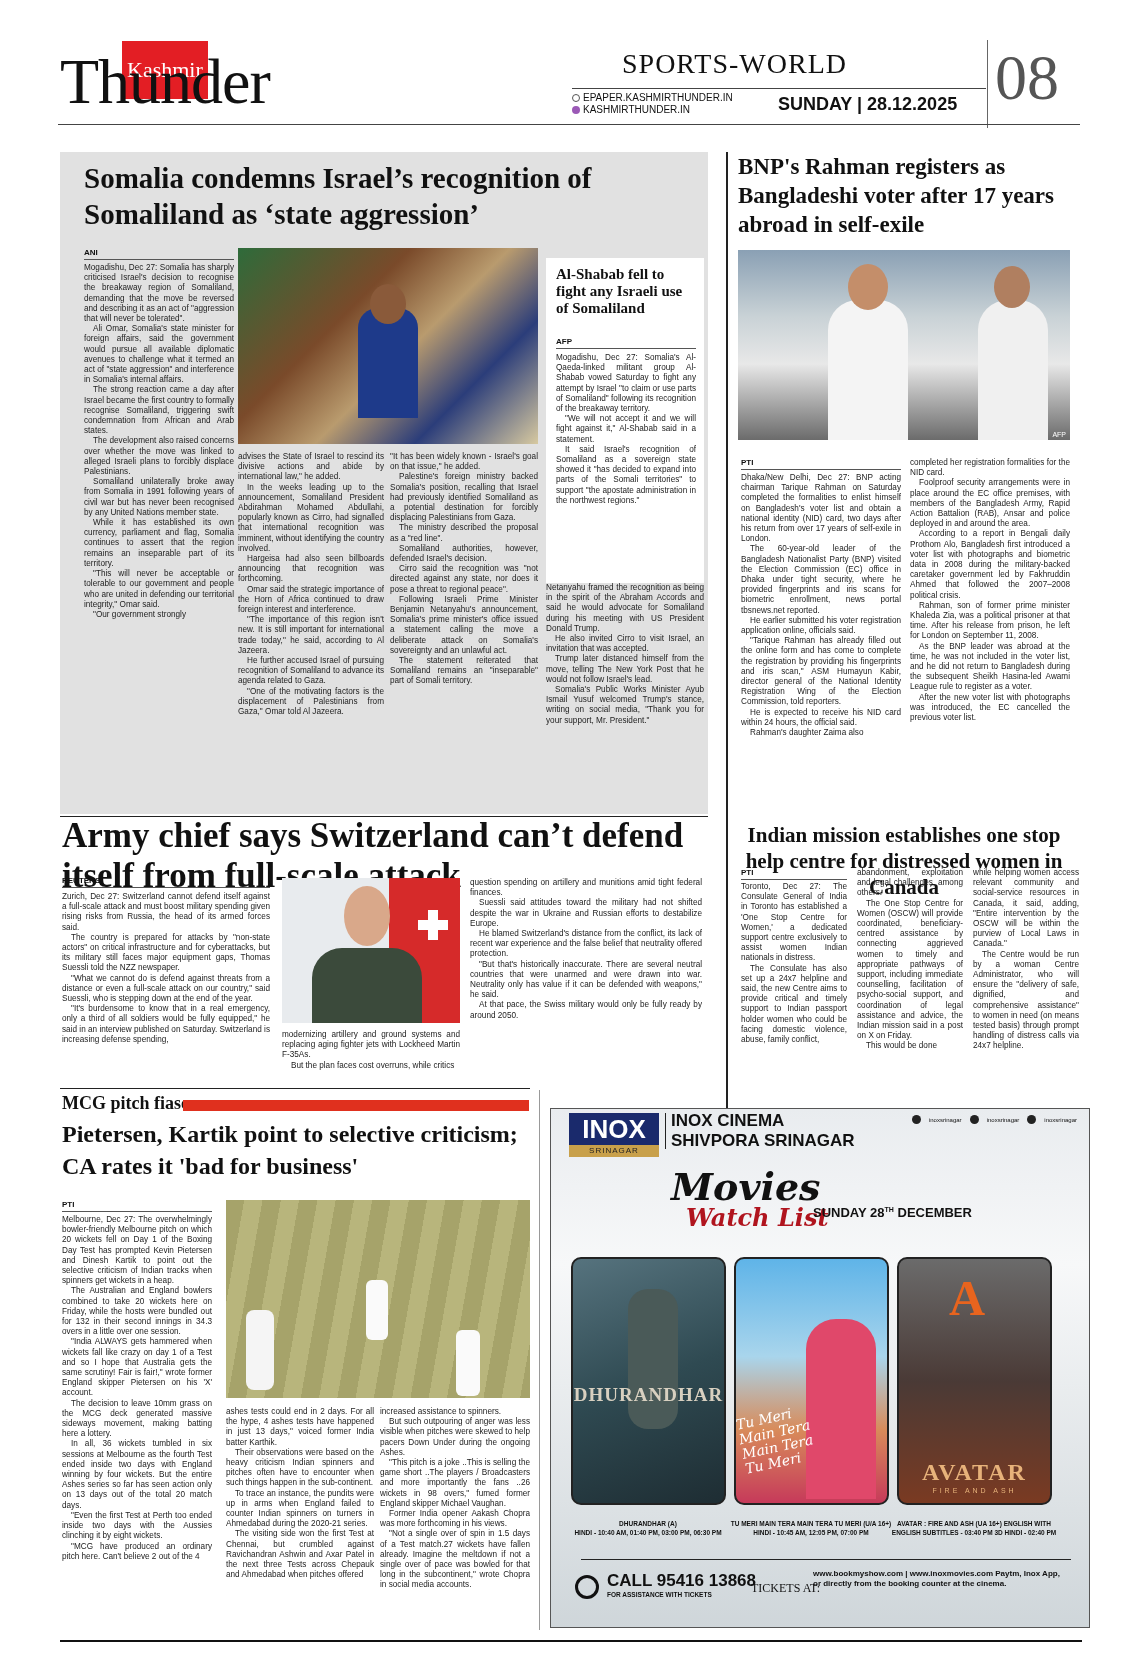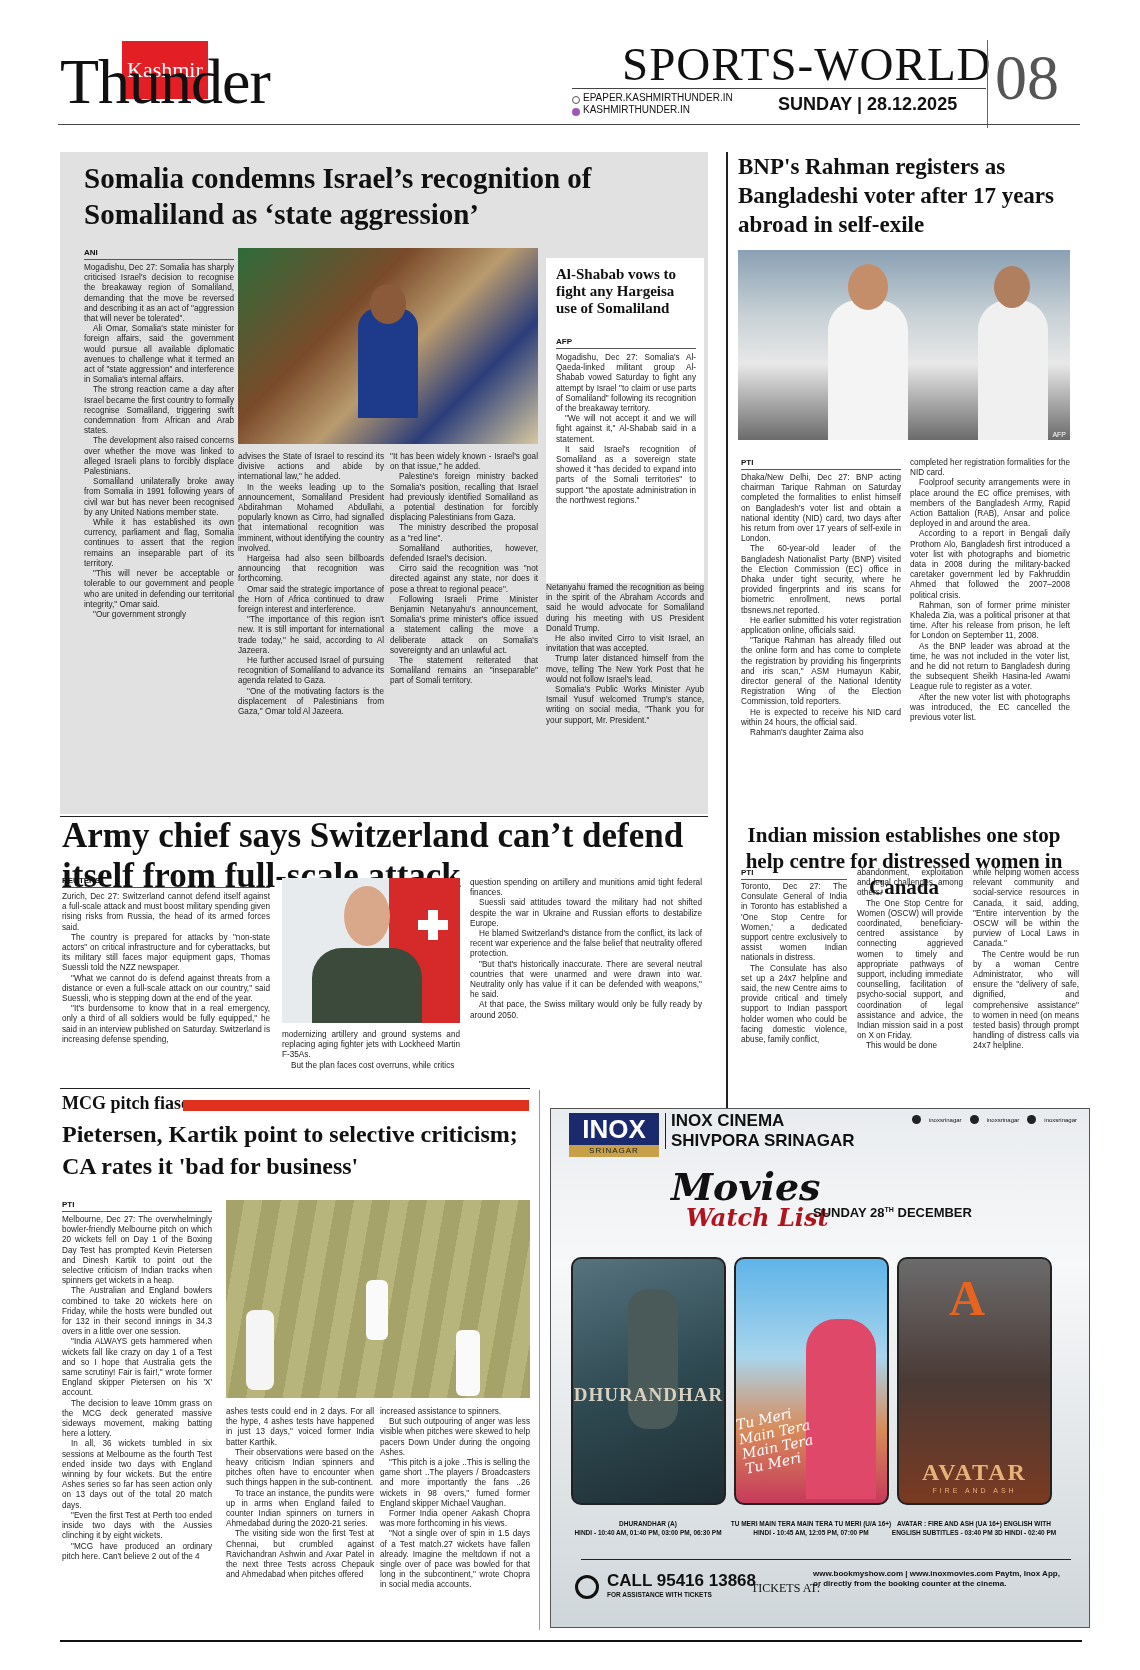--- a/index.html
+++ b/index.html
@@ -2,24 +2,24 @@
 <html><head>
 <meta charset="utf-8">
 <style>
 *{box-sizing:border-box;margin:0;padding:0}
 body{width:1140px;height:1670px;background:#fff;font-family:"Liberation Serif",serif;color:#111;position:relative;overflow:hidden}
 .abs{position:absolute}
 .masthead-logo{left:60px;top:38px;width:260px;height:70px}
 .logo-k{position:absolute;left:62px;top:3px;background:#e31e24;color:#fff;font-size:22px;padding:16px 5px;line-height:26px;font-family:"Liberation Serif",serif}
 .logo-t{position:absolute;left:0;top:14px;font-size:64px;line-height:60px;letter-spacing:-1px;font-family:"Liberation Serif",serif}
 .topline{left:58px;top:124px;width:1022px;height:1px;background:#444}
-.sec-title{left:622px;top:42px;font-size:47px;letter-spacing:1px;font-family:"Liberation Serif",serif;line-height:44px}
+.sec-title{left:622px;top:42px;font-size:28px;letter-spacing:1px;font-family:"Liberation Serif",serif;line-height:44px}
 .sec-rule{left:572px;top:88px;width:414px;height:1px;background:#444}
 .web{left:572px;top:92px;font-family:"Liberation Sans",sans-serif;font-size:10px;line-height:12px}
-.web div{display:flex;align-items:flex-end;gap:3px}
+.web div{display:flex;align-items:center;gap:3px}
 .dot{width:8px;height:8px;border-radius:50%;display:inline-block}
 .dateline{left:778px;top:94px;font-family:"Liberation Sans",sans-serif;font-size:18px;font-weight:bold}
 .vsep{left:987px;top:40px;width:1px;height:88px;background:#666}
 .pageno{left:995px;top:38px;font-size:64px;line-height:80px;color:#555;font-family:"Liberation Serif",serif}
 .greybox{left:60px;top:152px;width:648px;height:662px;background:#e1e1e1}
 .h1{font-family:"Liberation Serif",serif;font-weight:bold;color:#111}
 .byline{font-family:"Liberation Sans",sans-serif;font-size:8px;font-weight:bold;border-bottom:1px solid #555;padding-bottom:2px}
 .col{font-family:"Liberation Sans",sans-serif;font-size:8.2px;line-height:10.2px;text-align:justify;color:#222;overflow:hidden}
 .col p{text-indent:9px}
 .col p:first-child{text-indent:0}
@@ -85,21 +85,21 @@
 <div class="abs col" style="left:390px;top:452px;width:148px;height:350px">
   <p>"It has been widely known - Israel's goal on that issue," he added.</p>
     <p>Palestine's foreign ministry backed Somalia's position, recalling that Israel had previously identified Somaliland as a potential destination for forcibly displacing Palestinians from Gaza.</p>
     <p>The ministry described the proposal as a "red line".</p>
     <p>Somaliland authorities, however, defended Israel's decision.</p>
     <p>Cirro said the recognition was "not directed against any state, nor does it pose a threat to regional peace".</p>
     <p>Following Israeli Prime Minister Benjamin Netanyahu's announcement, Somalia's prime minister's office issued a statement calling the move a deliberate attack on Somalia's sovereignty and an unlawful act.</p>
     <p>The statement reiterated that Somaliland remains an "inseparable" part of Somali territory.</p>
 </div>
 <div class="abs sidebox"></div>
-<div class="abs h1" style="left:556px;top:266px;width:140px;font-size:15px;line-height:17px">Al-Shabab vows to fight any Hargeisa use of Somaliland</div>
+<div class="abs h1" style="left:556px;top:266px;width:140px;font-size:15px;line-height:17px">Al-Shabab fell to fight any Israeli use of Somaliland</div>
 <div class="abs byline" style="left:556px;top:337px;width:140px">AFP</div>
 <div class="abs col" style="left:556px;top:353px;width:140px;height:225px">
   <p>Mogadishu, Dec 27: Somalia's Al-Qaeda-linked militant group Al-Shabab vowed Saturday to fight any attempt by Israel "to claim or use parts of Somaliland" following its recognition of the breakaway territory.</p>
     <p>"We will not accept it and we will fight against it," Al-Shabab said in a statement.</p>
     <p>It said Israel's recognition of Somaliland as a sovereign state showed it "has decided to expand into parts of the Somali territories" to support "the apostate administration in the northwest regions."</p>
 </div>
 <div class="abs col" style="left:546px;top:583px;width:158px;height:222px">
   <p>Netanyahu framed the recognition as being in the spirit of the Abraham Accords and said he would advocate for Somaliland during his meeting with US President Donald Trump.</p>
     <p>He also invited Cirro to visit Israel, an invitation that was accepted.</p>
     <p>Trump later distanced himself from the move, telling The New York Post that he would not follow Israel's lead.</p>

